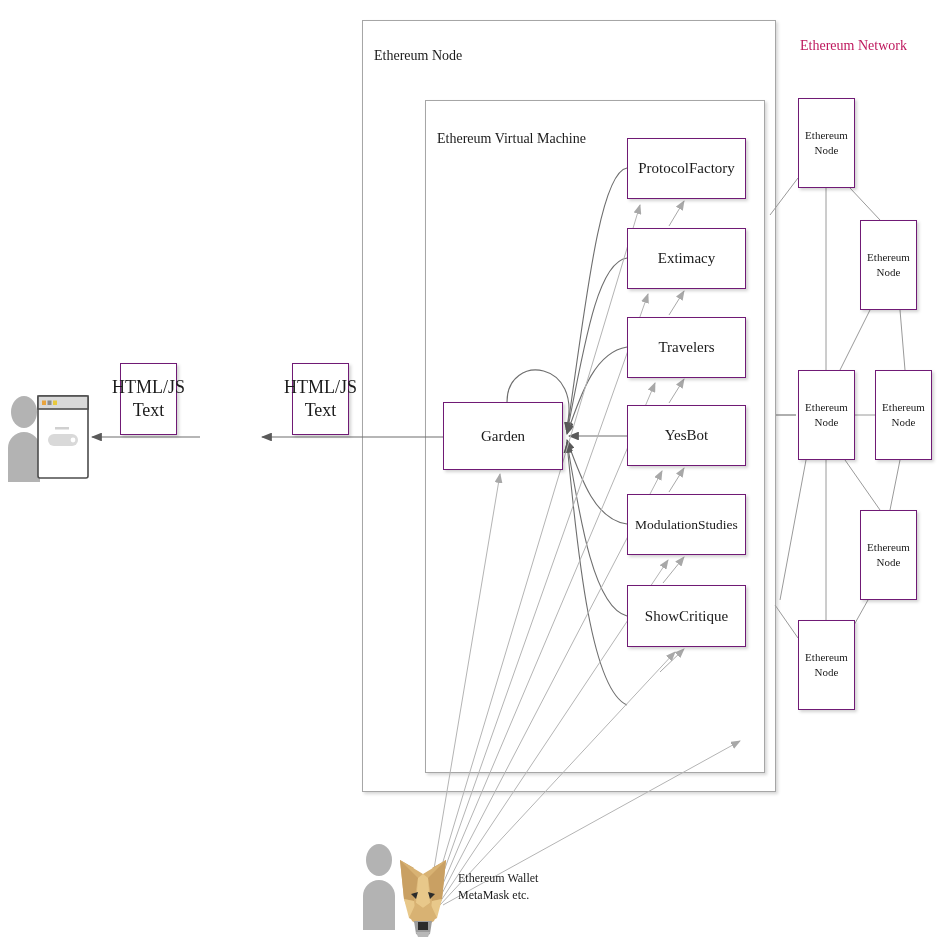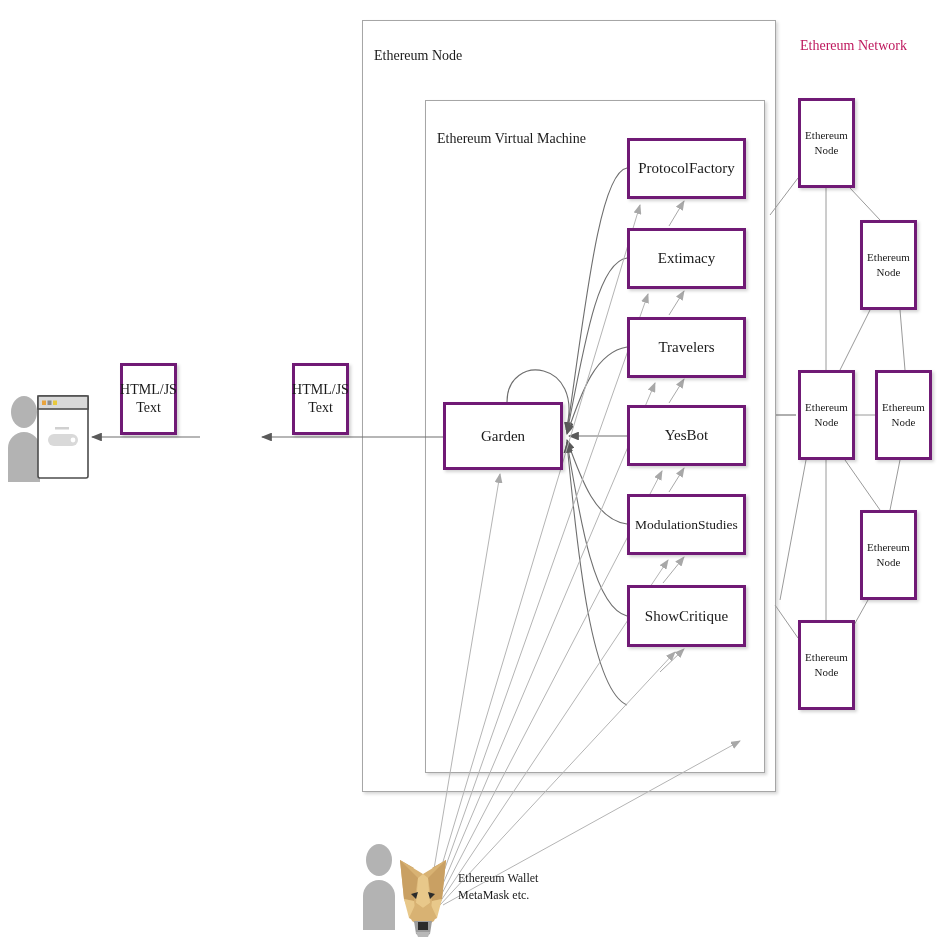--- a/index.html
+++ b/index.html
@@ -3,31 +3,31 @@
 <meta charset="utf-8">
 <style>
   html,body{margin:0;padding:0;background:#ffffff;}
   body{width:948px;height:948px;overflow:hidden;
        font-family:"Liberation Serif","DejaVu Serif",serif;color:#1a1a1a;}
   #stage{position:relative;width:948px;height:948px;}
   svg.layer{position:absolute;left:0;top:0;width:948px;height:948px;}
   #edges{z-index:1;}
   #icons{z-index:3;}
   .node-box{position:absolute;box-sizing:border-box;background:#ffffff;
-            border:3px solid #701a75;display:flex;align-items:center;
+            border:1px solid #701a75;display:flex;align-items:center;
             justify-content:center;text-align:center;z-index:2;
             box-shadow:2px 2px 3px rgba(0,0,0,0.18);}
   .container-box{position:absolute;box-sizing:border-box;background:#ffffff;
             border:1px solid #a6a6a6;z-index:0;
             box-shadow:2px 2px 3px rgba(0,0,0,0.16);}
   .container-label{position:absolute;font-size:14px;color:#1a1a1a;white-space:nowrap;z-index:2;}
   .plain-label{position:absolute;font-size:14px;color:#be185d;white-space:nowrap;z-index:4;}
   .contract{font-size:15px;}
   .net-node{font-size:11px;line-height:1.35;}
-  .doc-box{font-size:14px;line-height:1.3;font-family:Liberation Serif, serif;}
+  .doc-box{font-size:18px;line-height:1.3;font-family:Liberation Serif, serif;}
   .webapp{font-size:15px;line-height:1.35;}
   .garden{font-size:15px;}
   .wallet-label{position:absolute;font-size:12px;line-height:1.45;z-index:4;white-space:nowrap;}
 </style>
 </head>
 <body>
 
 <div id="stage">
 
   <svg class="layer" id="edges" viewBox="0 0 948 948">

